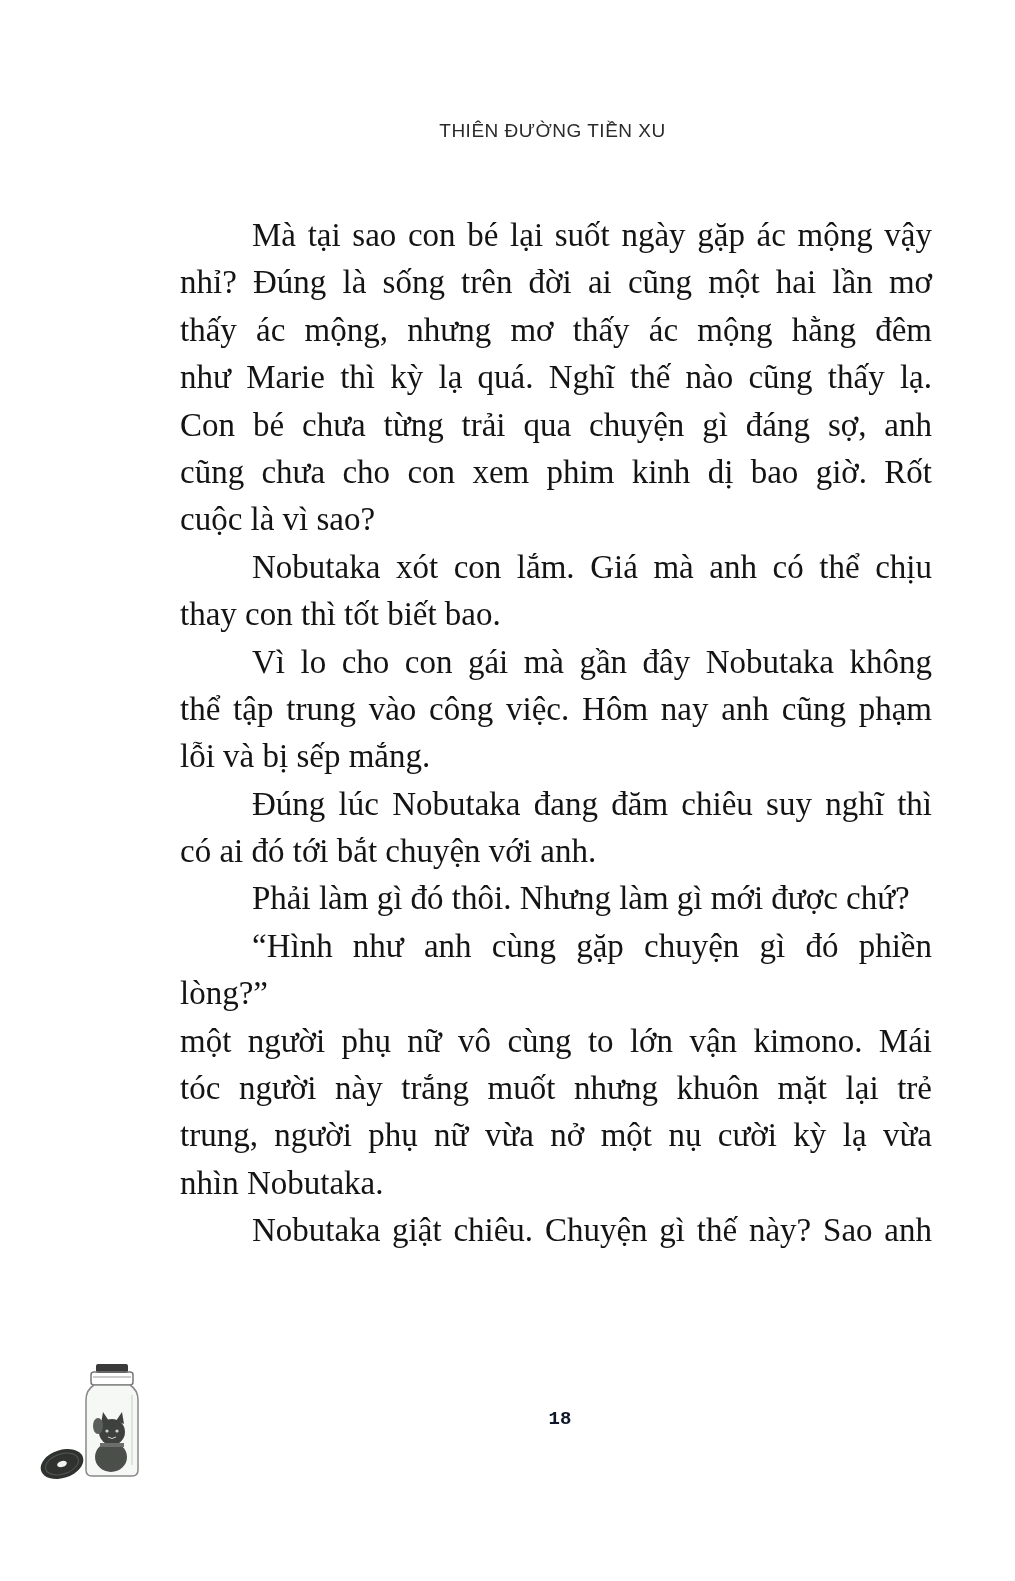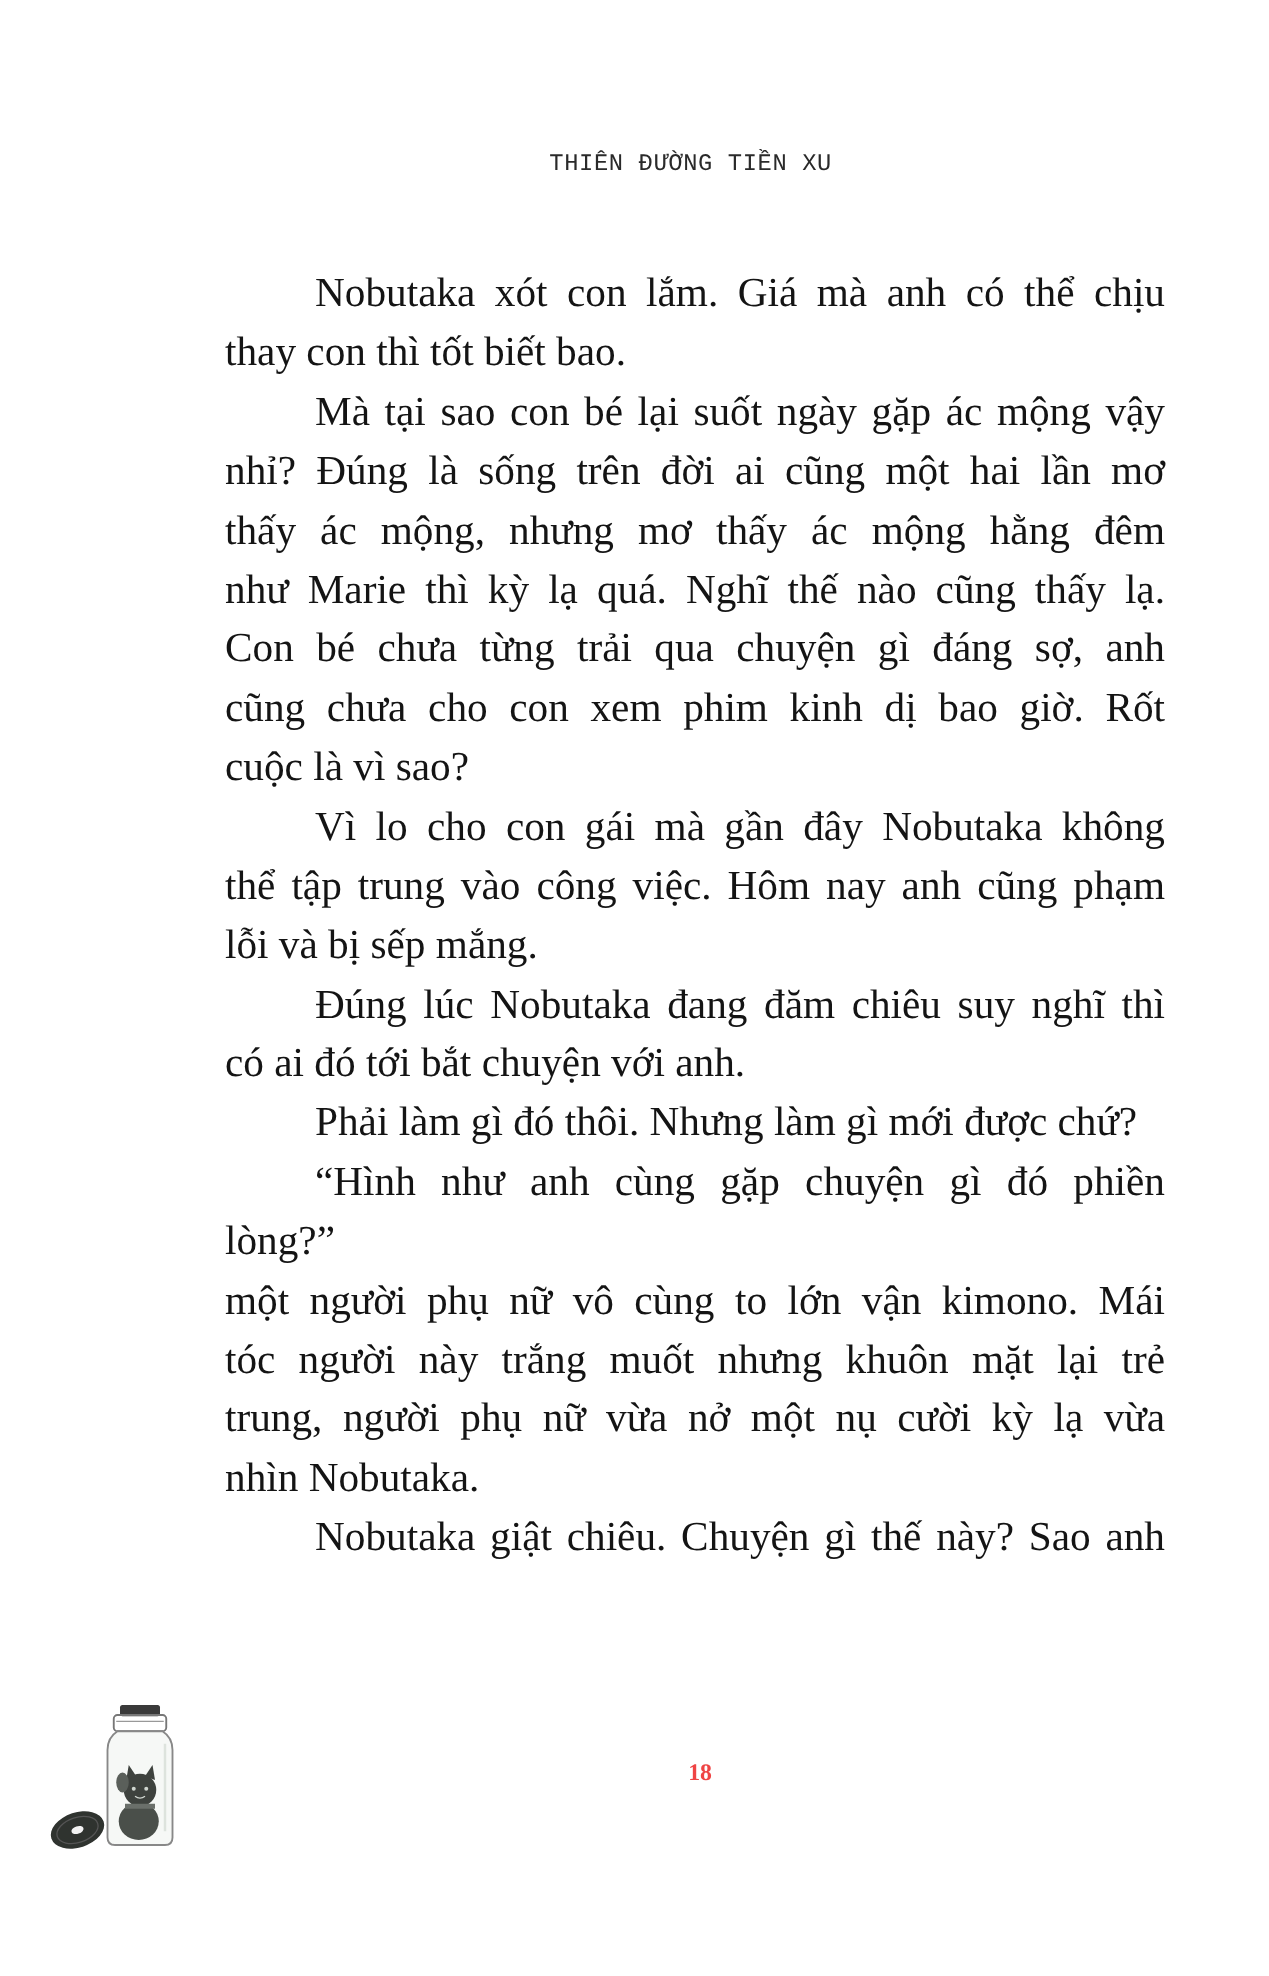--- a/index.html
+++ b/index.html
@@ -13,21 +13,21 @@
       position: relative;
       overflow: hidden;
       color: #1a1a1a;
     }
     .running-header {
       position: absolute;
       top: 120px;
       left: 0;
       width: 1015px;
       text-align: center;
-      font-family: Liberation Mono, monospace;
+      font-family: Liberation Sans, sans-serif;
       font-size: 19px;
       letter-spacing: 0.5px;
       color: #2a2a2a;
       padding-left: 90px;
       box-sizing: border-box;
     }
     .body-text {
       position: absolute;
       top: 212px;
       left: 180px;
@@ -49,55 +49,55 @@
     }
     .line.indent {
       padding-left: 72px;
     }
     .page-number {
       position: absolute;
       top: 1408px;
       left: 540px;
       width: 40px;
       text-align: center;
-      font-family: Liberation Serif, serif;
+      font-family: Liberation Mono, monospace;
       font-weight: bold;
       font-size: 19px;
-      color: #ef4444;
+      color: #0f172a;
     }
     .ornament {
       position: absolute;
       left: 36px;
       top: 1360px;
       width: 110px;
       height: 125px;
     }
   </style>
 </head>
 <body>
 
 <div class="running-header">
   <span>THIÊN ĐƯỜNG TIỀN XU</span>
 </div>
 
 <div class="body-text">
 
   <div>
-    <span class="line indent">Nobutaka xót con lắm. Giá mà anh có thể chịu</span>
-    <span class="line last">thay con thì tốt biết bao.</span>
-  </div>
-
-  <div>
     <span class="line indent">Mà tại sao con bé lại suốt ngày gặp ác mộng vậy</span>
     <span class="line">nhỉ? Đúng là sống trên đời ai cũng một hai lần mơ</span>
     <span class="line">thấy ác mộng, nhưng mơ thấy ác mộng hằng đêm</span>
     <span class="line">như Marie thì kỳ lạ quá. Nghĩ thế nào cũng thấy lạ.</span>
     <span class="line">Con bé chưa từng trải qua chuyện gì đáng sợ, anh</span>
     <span class="line">cũng chưa cho con xem phim kinh dị bao giờ. Rốt</span>
     <span class="line last">cuộc là vì sao?</span>
+  </div>
+
+  <div>
+    <span class="line indent">Nobutaka xót con lắm. Giá mà anh có thể chịu</span>
+    <span class="line last">thay con thì tốt biết bao.</span>
   </div>
 
   <div>
     <span class="line indent">Vì lo cho con gái mà gần đây Nobutaka không</span>
     <span class="line">thể tập trung vào công việc. Hôm nay anh cũng phạm</span>
     <span class="line last">lỗi và bị sếp mắng.</span>
   </div>
 
   <div>
     <span class="line indent">Đúng lúc Nobutaka đang đăm chiêu suy nghĩ thì</span>

